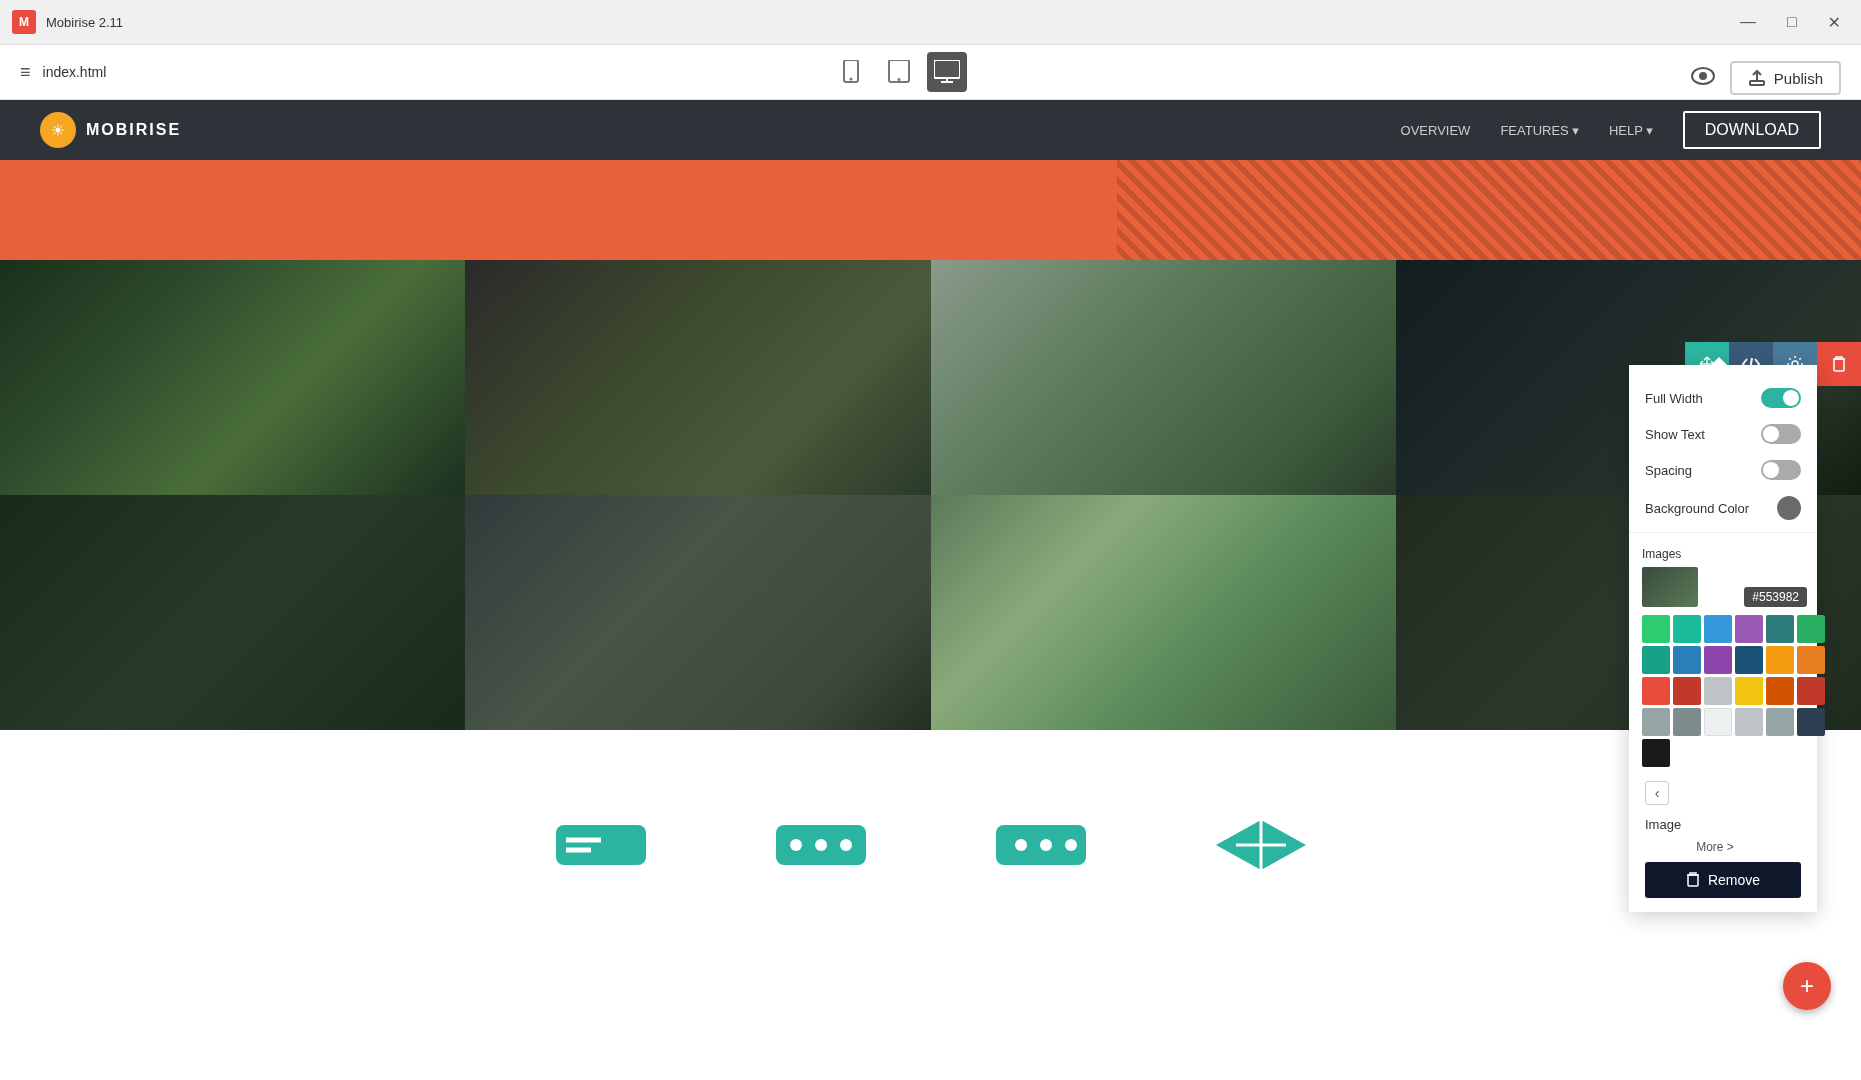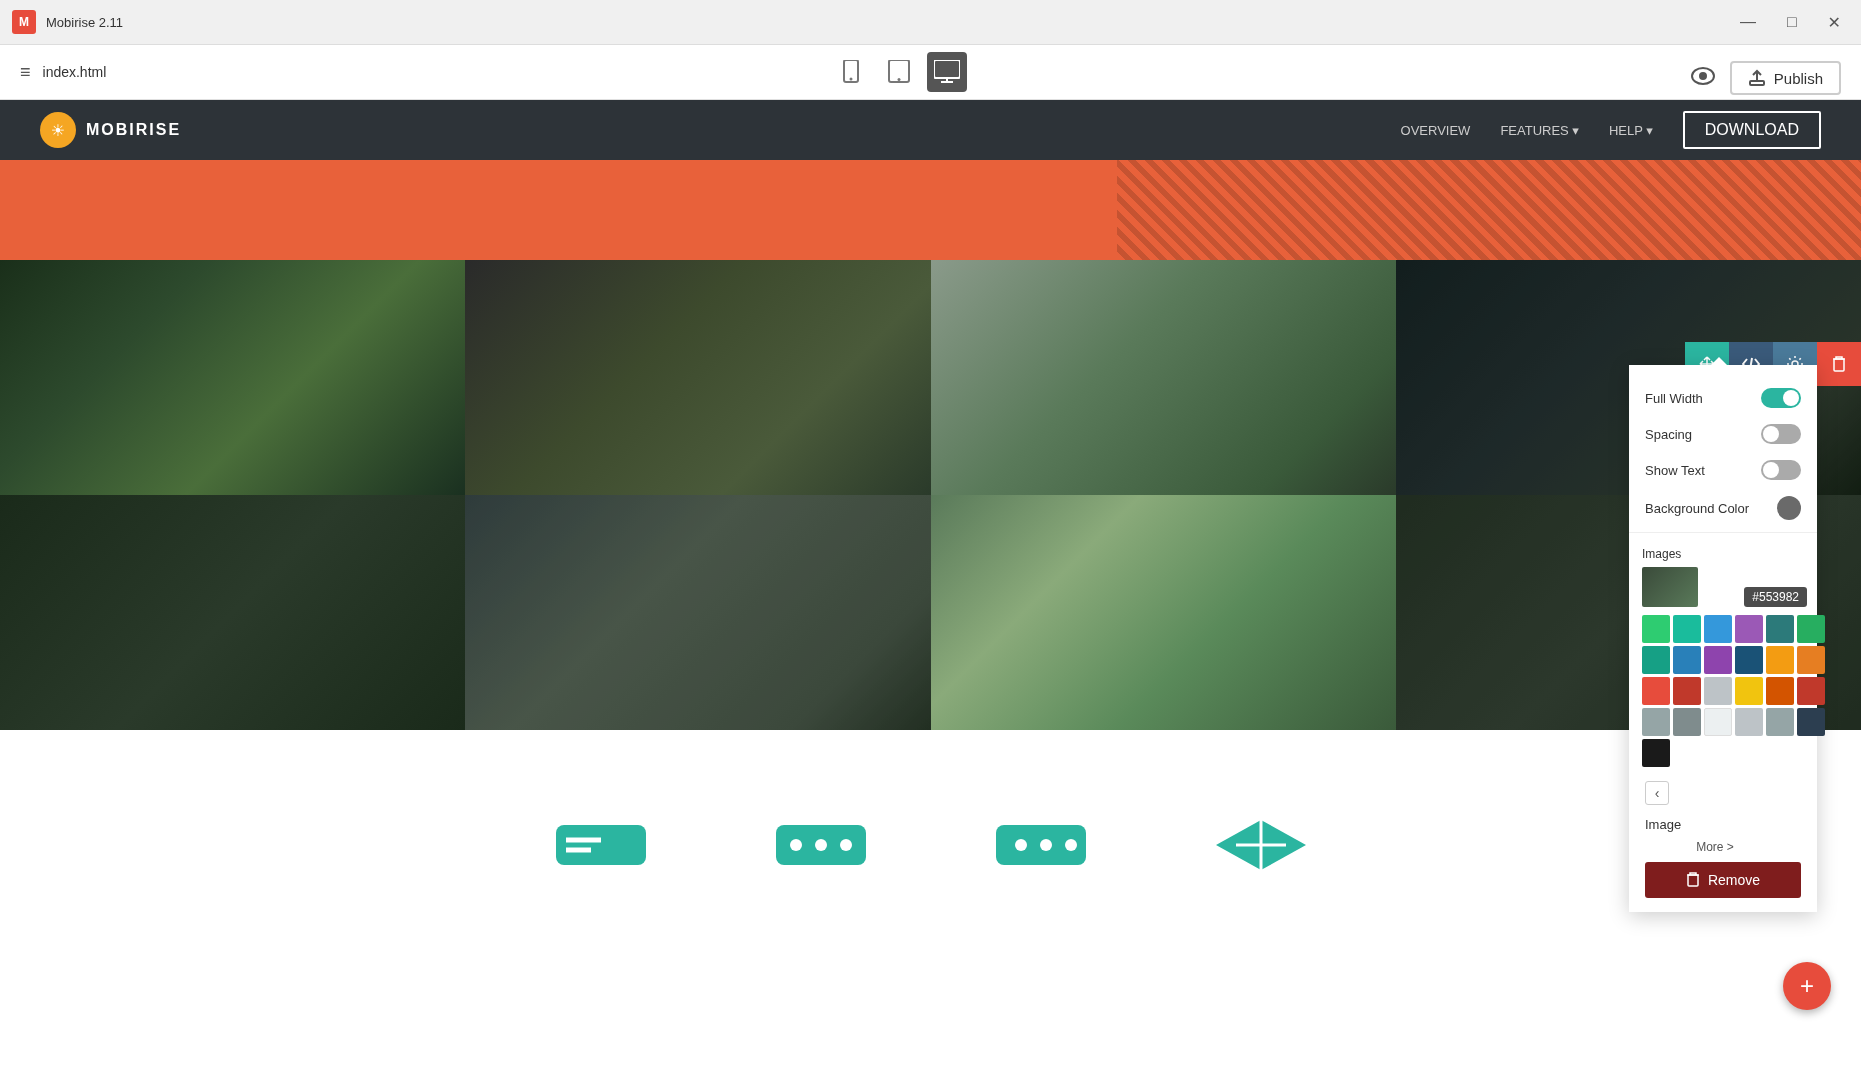--- a/index.html
+++ b/index.html
@@ -229,21 +229,21 @@
       padding: 4px 16px;
     }
     .palette-arrow { background: none; border: 1px solid #ccc; border-radius: 3px; width: 24px; height: 24px; cursor: pointer; font-size: 14px; color: #555; display: flex; align-items: center; justify-content: center; }
     .image-thumb { width: 56px; height: 40px; background: #666; border-radius: 2px; }
 
     .more-link { font-size: 12px; color: #555; text-align: center; display: block; padding-right: 16px; cursor: pointer; }
 
     
     .remove-btn {
       display: flex; align-items: center; gap: 8px;
-      background: #7f1d1d; color: white; border: none;
+      background: #0f172a; color: white; border: none;
       padding: 10px 20px; cursor: pointer; font-size: 14px;
       margin: 8px 16px 4px 16px; border-radius: 3px; width: calc(100% - 32px);
       justify-content: center;
     }
 
     
     .fab {
       position: absolute;
       bottom: 25px;
       right: 30px;
@@ -409,26 +409,26 @@
   </div>
 
   <div class="settings-panel">
 
     <div class="setting-row">
       <span class="setting-label">Full Width</span>
       <div class="toggle on"></div>
     </div>
 
     <div class="setting-row">
+      <span class="setting-label">Show Text</span>
+      <div class="toggle off"></div>
+    </div>
+
+    <div class="setting-row">
       <span class="setting-label">Spacing</span>
-      <div class="toggle off"></div>
-    </div>
-
-    <div class="setting-row">
-      <span class="setting-label">Show Text</span>
       <div class="toggle off"></div>
     </div>
 
     <div class="setting-row">
       <span class="setting-label">Background Color</span>
       <div class="color-circle"></div>
     </div>
 
     <hr class="settings-divider">
 

